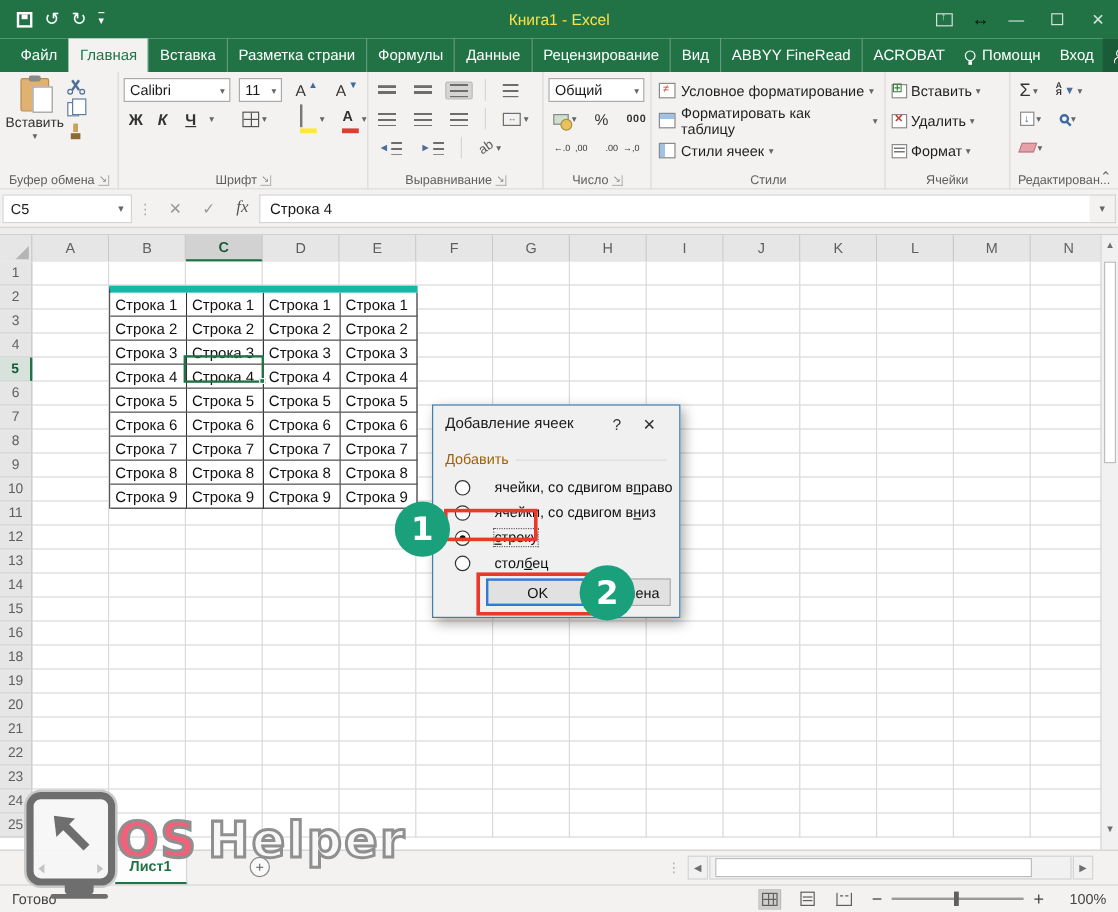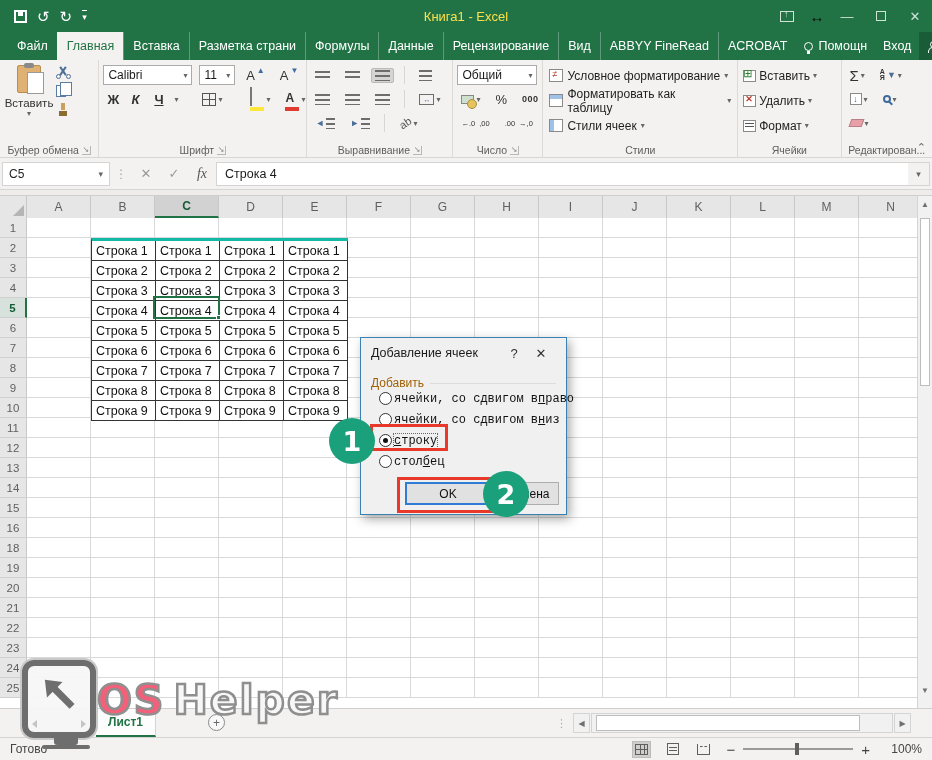--- a/index.html
+++ b/index.html
@@ -144,21 +144,21 @@
   .corner::after { content:""; position:absolute; right:2px; bottom:2px; border-left:11px solid transparent; border-bottom:11px solid #b5b5b5; }
   .ch { width:64px; height:22px; display:flex; align-items:center; justify-content:center; font-size:12px; color:#5f5f5f;
     border-right:1px solid #c9c9c9; background:#e6e6e6; }
   .ch.sel { background:#d2d2d2; color:#145c38; border-bottom:2px solid #217346; font-weight:bold; }
   .gridwrap { position:absolute; left:0; top:218px; width:932px; height:490px; overflow:hidden; background:#fff; }
   .grow { display:flex; height:20px; }
   .rh { width:27px; height:20px; background:#e6e6e6; border-right:1px solid #c9c9c9; border-bottom:1px solid #d0d0d0;
     display:flex; align-items:center; justify-content:center; font-size:11.5px; color:#5f5f5f; flex:none; }
   .rh.sel { background:#d7e2dc; color:#145c38; border-right:2px solid #217346; font-weight:bold; }
   .gc { width:64px; height:20px; border-right:1px solid #d9d9d9; border-bottom:1px solid #d9d9d9; flex:none; }
-  .datablock { position:absolute; left:91px; top:20px; width:257px; border-top:3px solid #14b8a6; border-left:1px solid #333; background:#fff; }
+  .datablock { position:absolute; left:91px; top:20px; width:257px; border-top:6px solid #14b8a6; border-left:1px solid #333; background:#fff; }
   .drow { display:flex; height:20px; }
   .dc { width:64px; height:20px; border-right:1px solid #333; border-bottom:1px solid #333; font-size:12.5px; color:#111;
     display:flex; align-items:center; padding-left:4px; flex:none; background:#fff; }
   .selbox { position:absolute; left:153px; top:78px; width:67px; height:23px; border:2px solid #217346; pointer-events:none; }
   .handle { position:absolute; right:-3px; bottom:-3px; width:5px; height:5px; background:#217346; border:1px solid #fff; }
 
   
   .vsb { position:absolute; right:0; top:196px; width:15px; height:516px; background:#f1f1f1; border-left:1px solid #d4d4d4; }
   .vsb .arr { position:absolute; left:0; width:14px; height:16px; color:#6f6f6f; font-size:8px; display:flex; align-items:center; justify-content:center; }
   .vsb .thumb { position:absolute; left:2px; top:22px; width:10px; height:168px; background:#fff; border:1px solid #bdbdbd; }
@@ -197,21 +197,21 @@
   .dialog { position:absolute; left:360px; top:337px; width:207px; height:178px; background:#f0f0f0; border:1px solid #3c7fb1;
     box-shadow:3px 4px 10px rgba(0,0,0,.35); z-index:20; font-size:12px; color:#111; }
   .dlg-title { height:30px; display:flex; align-items:center; padding:0 10px; }
   .dlg-title .t { flex:1; font-size:12.5px; color:#1a1a1a; }
   .dlg-q { width:24px; text-align:center; color:#333; font-size:13px; }
   .dlg-x { width:30px; text-align:center; color:#333; font-size:13px; }
   .dlg-group { position:absolute; left:10px; right:10px; top:38px; }
   .dlg-group .gl { display:flex; align-items:center; gap:6px; color:#a16207; }
   .dlg-group .gl::after { content:""; flex:1; height:1px; background:#dcdcdc; }
   .radios { position:absolute; left:18px; top:54px; right:8px; }
-  .radio-row { height:21px; display:flex; align-items:flex-start; gap:2px;font-family:Liberation Mono, monospace; }
+  .radio-row { height:21px; display:flex; align-items:flex-end; gap:20px; }
   .rb { width:13px; height:13px; border:1px solid #333; border-radius:50%; background:#fff; position:relative; flex:none; }
   .rb.on::after { content:""; position:absolute; left:3px; top:3px; width:5px; height:5px; border-radius:50%; background:#111; }
   .rlbl { white-space:nowrap; }
   .rlbl u { text-decoration:underline; }
   .rlbl.focus { outline:1px dotted #666; }
   .dlg-btn { position:absolute; height:23px; display:flex; align-items:center; justify-content:center; font-size:12px;
     background:#e1e1e1; border:1px solid #adadad; color:#111; }
   .btn-ok { left:44px; top:144px; width:86px; border:2px solid #2f7bd6; }
   .btn-cancel { left:136px; top:144px; width:62px; }
 

